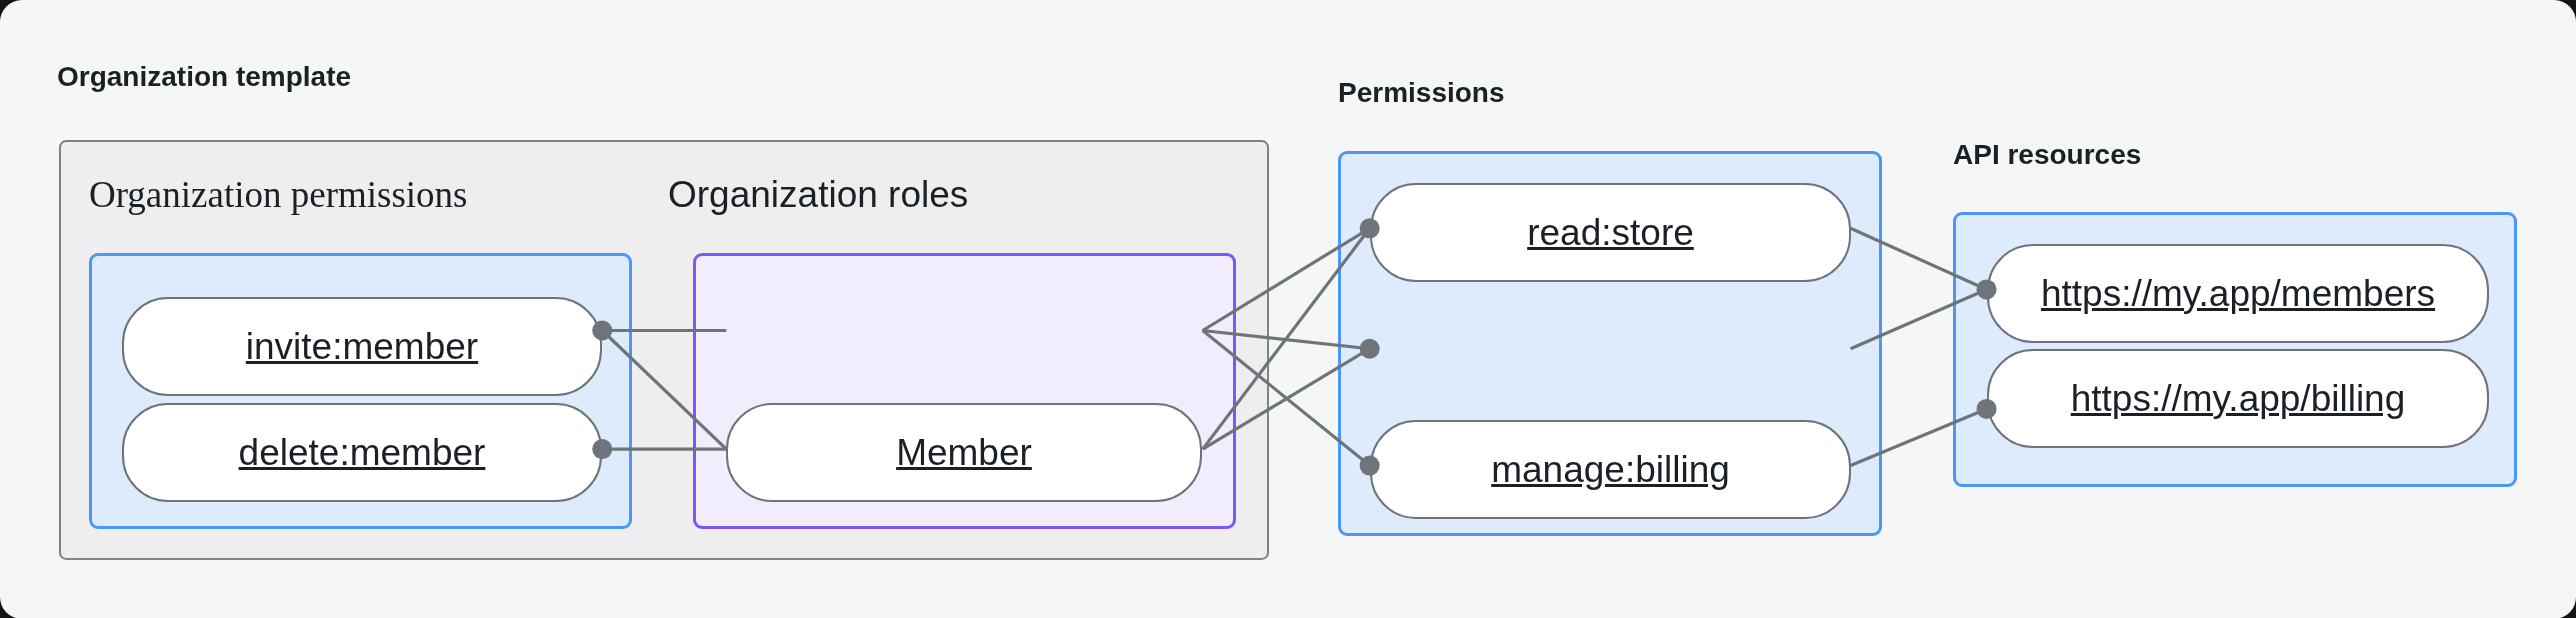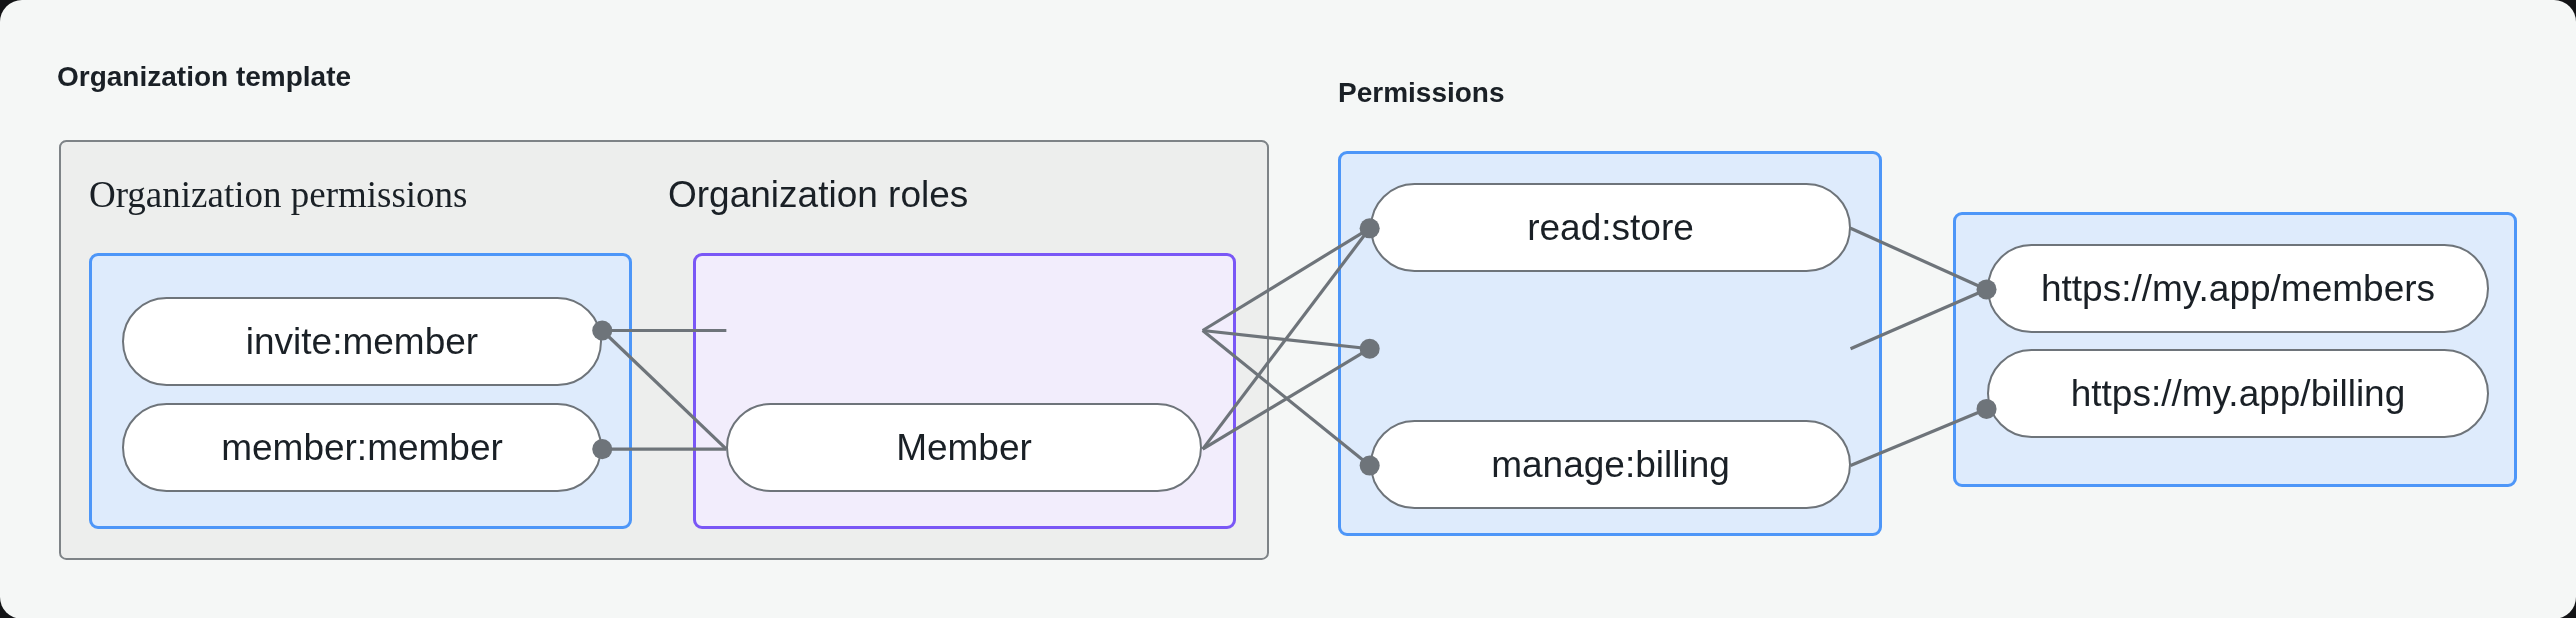--- a/index.html
+++ b/index.html
@@ -55,28 +55,29 @@
   .group-box.purple{
     background:var(--purple-bg);
     border:3.7px solid var(--purple-border);
   }
   #box-org-permissions{left:89px;top:253px;width:543px;height:276px;}
   #box-org-roles{left:693px;top:253px;width:543px;height:276px;}
   #box-permissions{left:1338px;top:151px;width:544px;height:385px;}
   #box-api-resources{left:1953px;top:212px;width:564px;height:275px;}
   .pill{
     position:absolute;
-    height:89px;
+    height:99px;
     background:var(--pill-bg);
     border:2.7px solid var(--pill-border);
     border-radius:46px;
     display:flex;align-items:center;justify-content:center;
     font-size:37px;
     color:var(--text);
     white-space:nowrap;
+    text-decoration:underline;
   }
   #pill-invite{left:122px;top:285px;width:480px;margin-top:12px;}
   #pill-delete{left:122px;top:403px;width:480px;}
   #pill-admin{left:726px;top:285px;width:476px;}
   #pill-member{left:726px;top:403px;width:476px;}
   #pill-read{left:1370px;top:183px;width:481px;}
   #pill-update{left:1370px;top:303px;width:481px;}
   #pill-manage{left:1370px;top:420px;width:481px;}
   #pill-members-url{left:1987px;top:244px;width:502px;}
   #pill-billing-url{left:1987px;top:349px;width:502px;}
@@ -96,24 +97,25 @@
 
   <div class="section-heading" id="heading-org-permissions">Organization permissions</div>
   <div class="section-heading" id="heading-org-roles">Organization roles</div>
 
   <div class="group-box blue" id="box-org-permissions"></div>
   <div class="group-box purple" id="box-org-roles"></div>
 
   <div class="big-label" id="label-permissions">Permissions</div>
   <div class="group-box blue" id="box-permissions"></div>
 
+  <div class="big-label" id="label-api-resources">API resources</div>
   <div class="group-box blue" id="box-api-resources"></div>
 
   <div class="pill" id="pill-invite">invite:member</div>
-  <div class="pill" id="pill-delete">member:member</div>
+  <div class="pill" id="pill-delete">delete:member</div>
   <div class="pill" id="pill-member">Member</div>
   <div class="pill" id="pill-read">read:store</div>
   <div class="pill" id="pill-members-url">https://my.app/members</div>
   <div class="pill" id="pill-manage">manage:billing</div>
   <div class="pill" id="pill-billing-url">https://my.app/billing</div>
 
   <svg class="overlay" viewBox="0 0 2823 678" xmlns="http://www.w3.org/2000/svg">
       <line x1="660" y1="362" x2="796" y2="362" stroke="#6E747A" stroke-width="3.5"></line>
       <line x1="660" y1="362" x2="796" y2="492" stroke="#6E747A" stroke-width="3.5"></line>
       <line x1="660" y1="492" x2="796" y2="492" stroke="#6E747A" stroke-width="3.5"></line>

